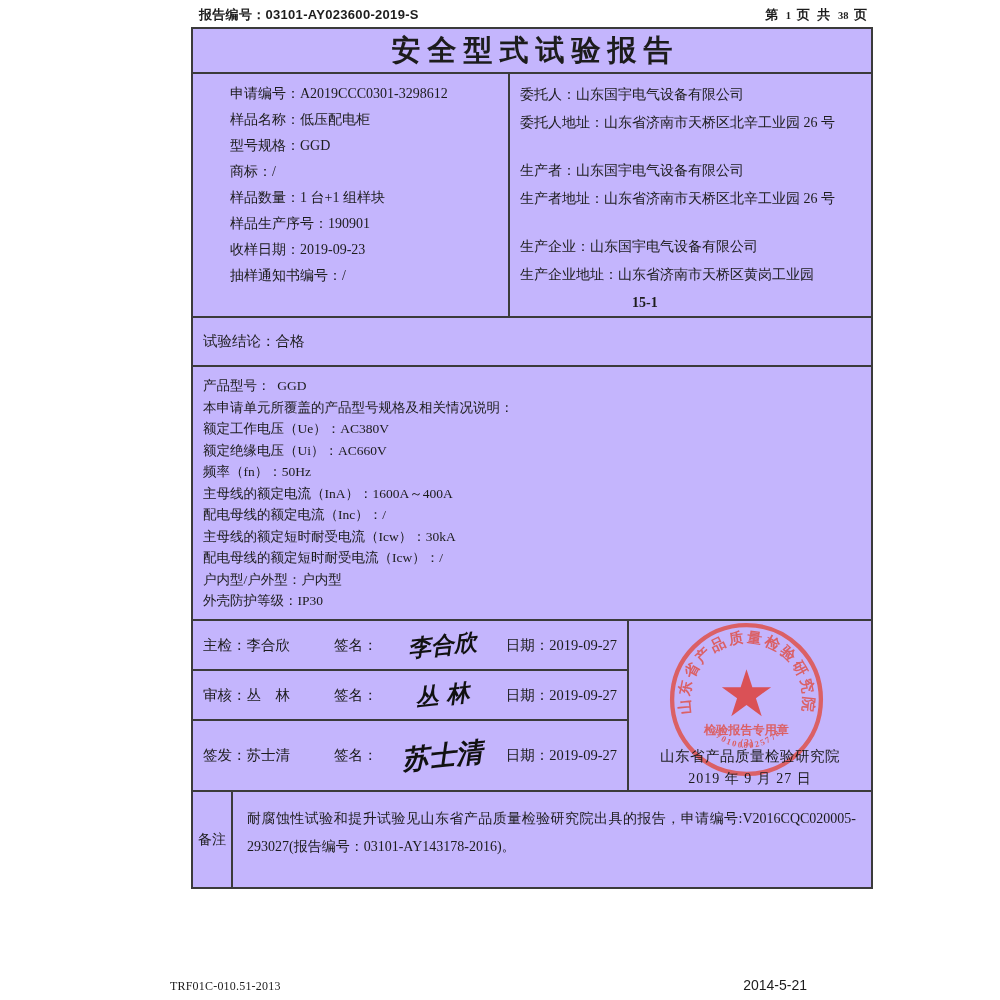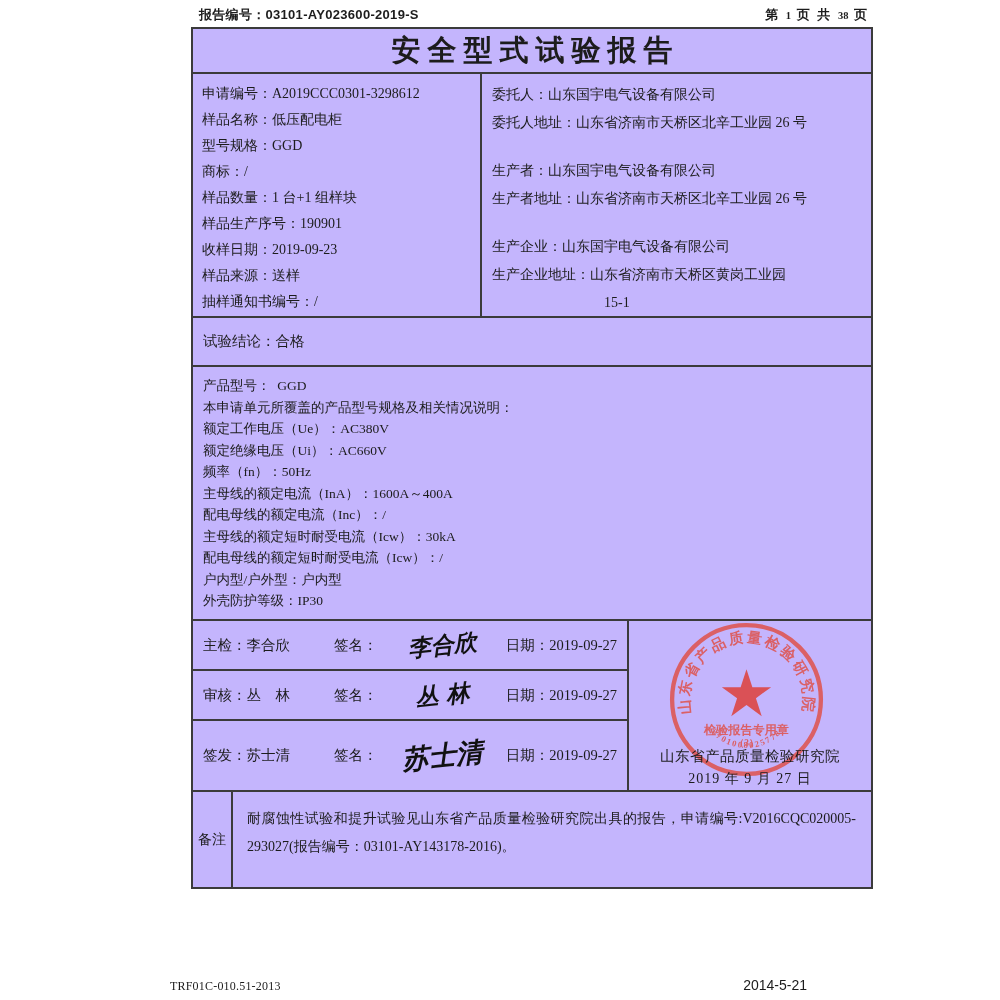--- a/index.html
+++ b/index.html
@@ -22,30 +22,30 @@
   .page-info .num { font-size:10.5px; letter-spacing:0; font-family:"Liberation Serif",serif; }
 
   .report-table { border:2px solid #3b3b3b; background:#c4b5fd; }
 
   .title-row {
     height:45px; display:flex; align-items:center; justify-content:center;
     font-size:29px; font-weight:600; letter-spacing:7px; padding-left:7px;
     border-bottom:2px solid #3b3b3b;
   }
 
-  .info-row { display:flex; height:244px; border-bottom:2px solid #3b3b3b; }
+  .info-row { display:flex; height:244px; border-bottom:2px solid #3b3b3b;padding-left:28px; }
   .info-left {
     width:289px; border-right:2px solid #3b3b3b;
     padding:7px 4px 0 9px; font-size:14px;
   }
   .info-left .line { line-height:26px; white-space:pre-wrap; }
   .info-right { flex:1; padding:7px 6px 0 10px; font-size:14px; }
   .info-right .line { line-height:28px; white-space:pre-wrap; }
   .info-right .grp-gap { margin-top:20px; }
-  .info-right .indent { padding-left:112px; }
+  .info-right .indent { padding-left:112px;font-weight:bold; }
 
   .standards-row {
     height:66px; border-bottom:2px solid #3b3b3b;
     padding:5px 10px 0 10px; font-size:14.5px; line-height:27.5px;
   }
   .conclusion-row {
     height:49px; border-bottom:2px solid #3b3b3b;
     display:flex; align-items:center; padding:0 10px; font-size:14.5px;
   }
 
@@ -103,21 +103,20 @@
 
       <div class="info-row">
         <div class="info-left">
           <div class="line">申请编号：A2019CCC0301-3298612</div>
           <div class="line">样品名称：低压配电柜</div>
           <div class="line">型号规格：GGD</div>
           <div class="line">商标：/</div>
           <div class="line">样品数量：1 台+1 组样块</div>
           <div class="line">样品生产序号：190901</div>
           <div class="line">收样日期：2019-09-23</div>
-          <div class="line">样品来源：送样</div>
           <div class="line">抽样通知书编号：/</div>
         </div>
         <div class="info-right">
           <div class="line">委托人：山东国宇电气设备有限公司</div>
           <div class="line">委托人地址：山东省济南市天桥区北辛工业园 26 号</div>
           <div class="line grp-gap">生产者：山东国宇电气设备有限公司</div>
           <div class="line">生产者地址：山东省济南市天桥区北辛工业园 26 号</div>
           <div class="line grp-gap">生产企业：山东国宇电气设备有限公司</div>
           <div class="line">生产企业地址：山东省济南市天桥区黄岗工业园</div>
           <div class="line indent">15-1</div>

